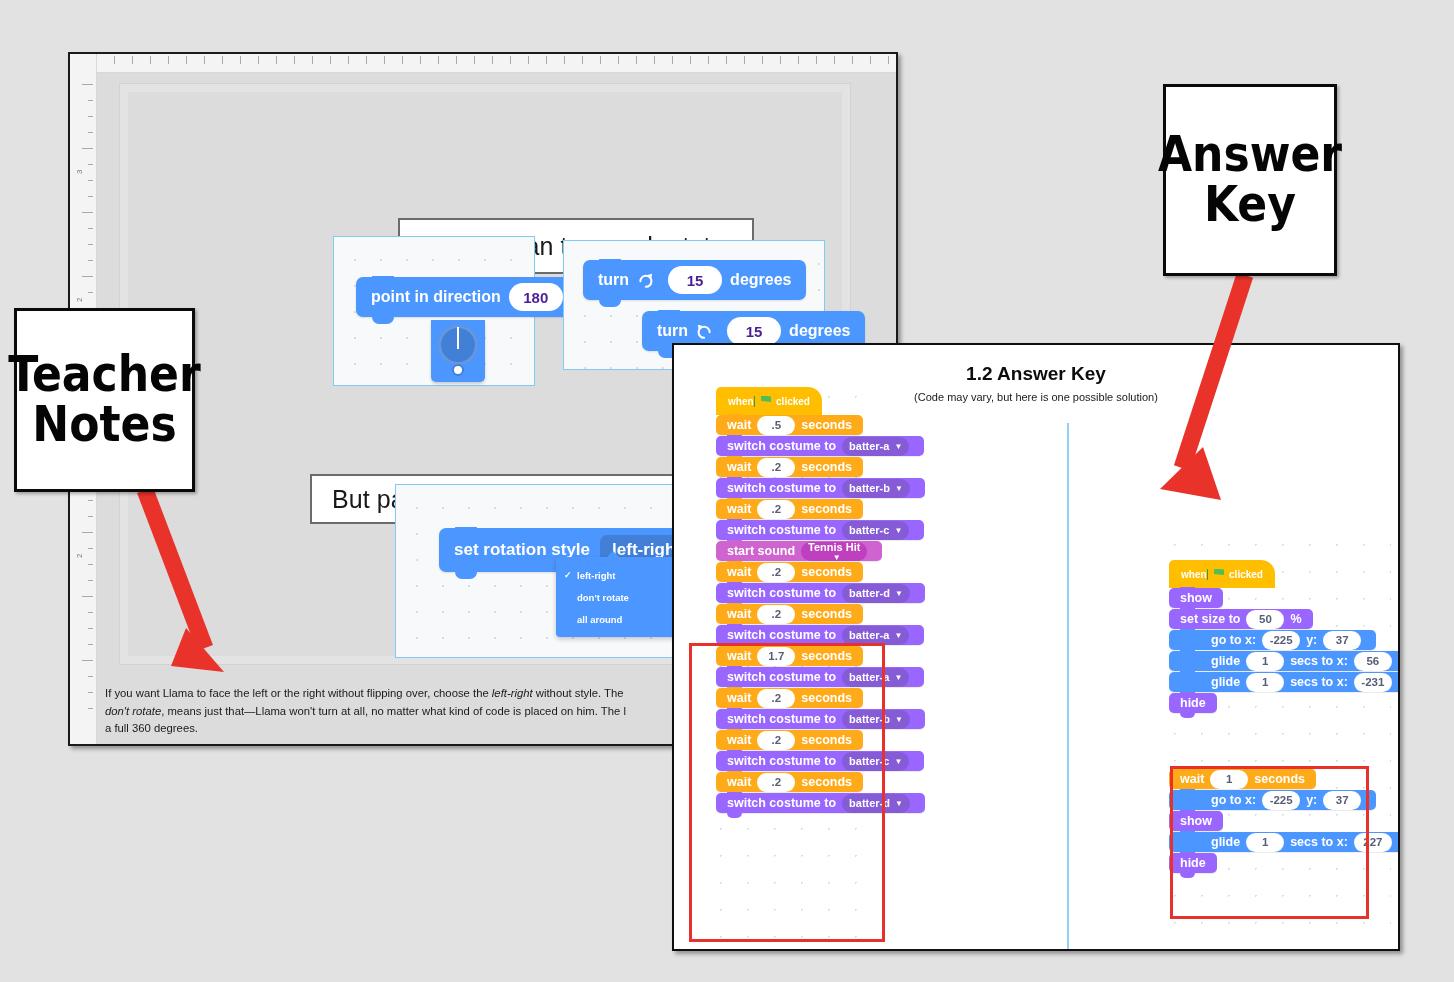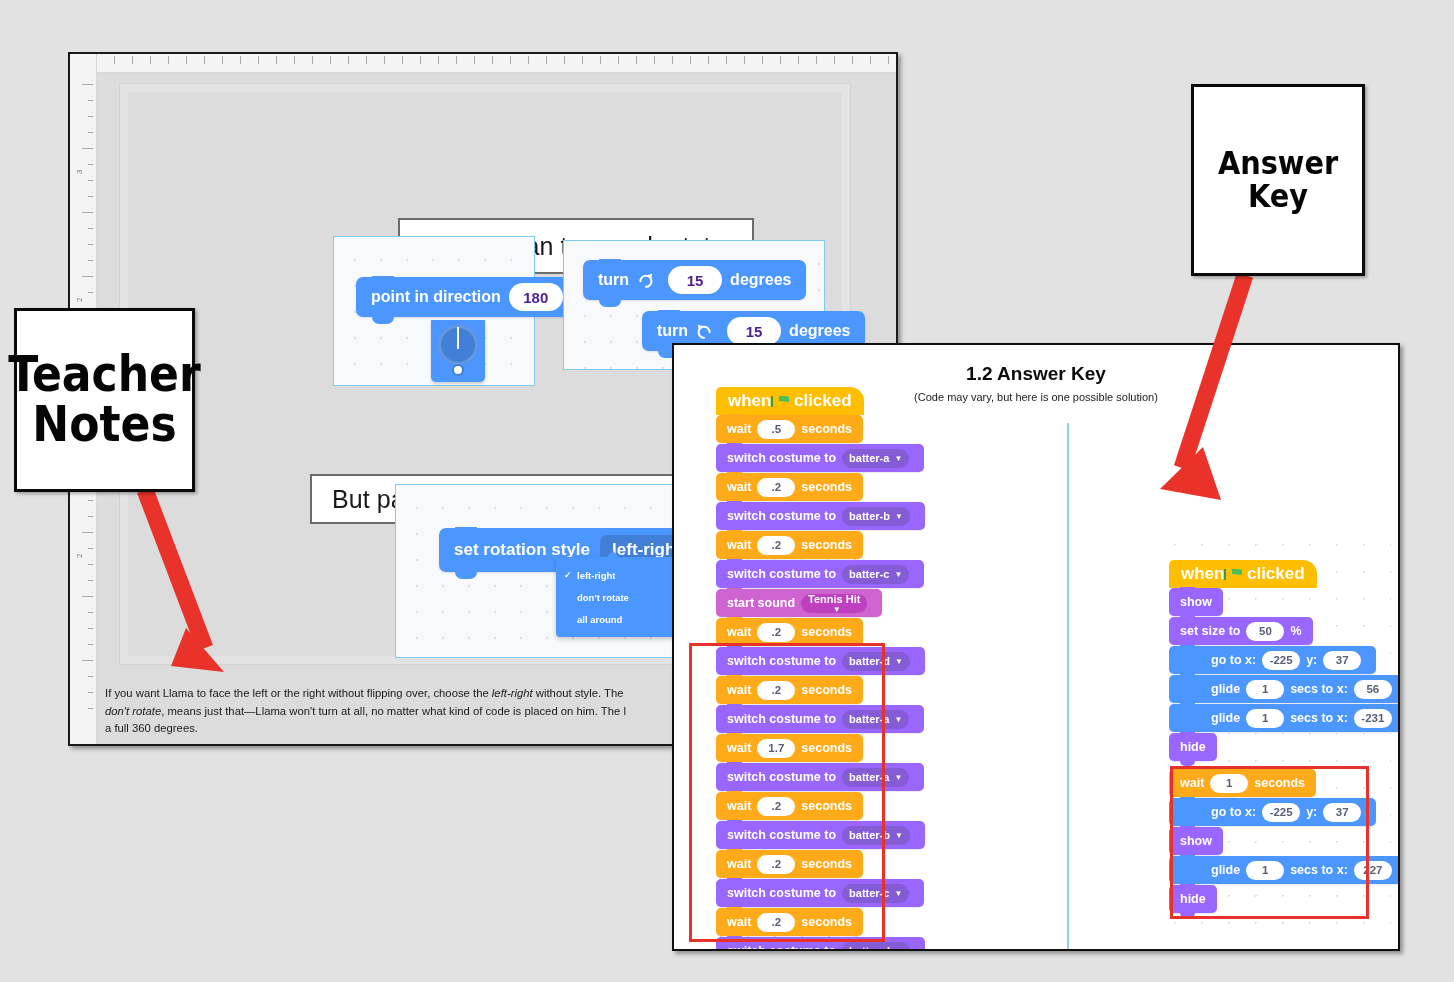--- a/index.html
+++ b/index.html
@@ -55,21 +55,21 @@
     background-size:26px 26px;background-position:8px 10px;
   }
   #frame-point{left:213px;top:152px;width:200px;height:148px;}
   #frame-turn{left:443px;top:156px;width:260px;height:128px;}
   #frame-rot{left:275px;top:400px;width:312px;height:172px;}
 
   
   .blk{
     position:relative;display:inline-flex;align-items:center;
     color:#fff;font-size:12.5px;font-weight:bold;white-space:nowrap;
-    padding:0 10px;height:28px;border-radius:5px;
+    padding:0 10px;height:20px;border-radius:5px;
     box-shadow:0 1px 0 rgba(0,0,0,.08);
   }
   .blk.motion{background:#4c97ff;padding-left:41px;}
   .blk.looks{background:#9966ff;}
   .blk.sound{background:#cf63cf;}
   .blk.control{background:#ffab19;}
   .blk::before{
     content:"";position:absolute;left:11px;top:-1px;width:15px;height:5px;
     background:inherit;border-radius:0 0 5px 5px;
   }
@@ -174,21 +174,21 @@
   #grid-right{left:487px;top:186px;width:230px;height:420px;}
 
   .stack{position:absolute;display:flex;flex-direction:column;align-items:flex-start;}
   .stack .blk{margin-bottom:1px;}
   #stack-left{left:42px;top:42px;}
   #stack-right{left:495px;top:215px;}
   #stack-right2{left:495px;top:424px;}
 
   .hat{
     position:relative;display:inline-flex;align-items:center;
-    background:#ffbf00;color:#fff;font-size:17px;font-weight:bold;
+    background:#ffbf00;color:#fff;font-size:10px;font-weight:bold;
     height:28px;padding:0 12px 0 12px;border-radius:5px 14px 0 0;
   }
   .hat::after{content:"";position:absolute;left:11px;bottom:-5px;width:15px;height:5px;background:#ffbf00;border-radius:0 0 5px 5px;}
   .hat .flag{
     display:inline-block;width:10px;height:9px;margin:0 5px;
     background:#4cbf56;clip-path:polygon(0 0,100% 12%,100% 72%,0 60%);
     position:relative;top:-1px;
   }
   .hat .pole{display:inline-block;width:1.5px;height:11px;background:#3a9b43;margin-right:1px;}
 
@@ -198,21 +198,21 @@
 
   
   .tag{
     position:absolute;background:#fff;border:3px solid #0a0a0a;
     display:flex;flex-direction:column;align-items:center;justify-content:center;
     font-family:"DejaVu Sans Condensed","Liberation Sans Narrow","Liberation Sans",sans-serif;
     font-weight:bold;color:#050505;line-height:1.02;
     box-shadow:2px 2px 3px rgba(0,0,0,.3);
   }
   #tag-teacher{left:14px;top:308px;width:175px;height:178px;font-size:49px;}
-  #tag-answer{left:1163px;top:84px;width:168px;height:186px;font-size:32px;margin-left:28px;}
+  #tag-answer{left:1163px;top:84px;width:168px;height:186px;font-size:49px;}
   .tag span{display:block;}
 
   svg.arrow{position:absolute;overflow:visible;}
 </style>
 </head>
 <body>
 
 <div class="abs" id="doc-panel">
   <div id="doc-ruler-top">
       <div class="tick" style="left: 0px;"></div>

